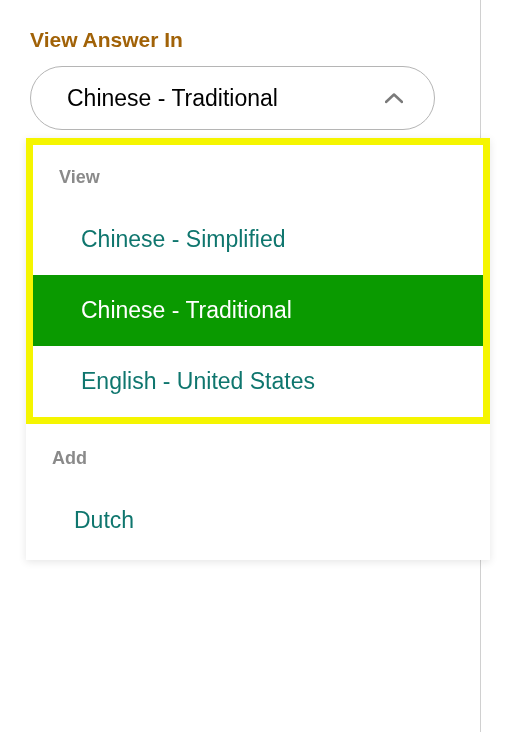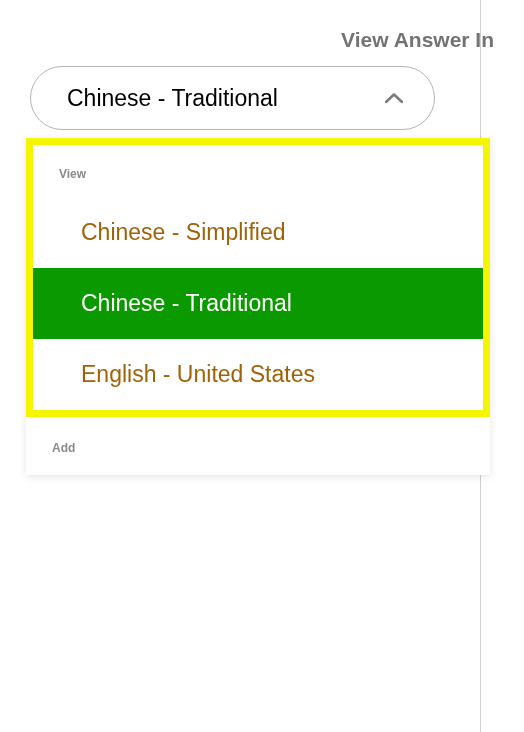--- a/index.html
+++ b/index.html
@@ -15,23 +15,22 @@
       position: relative;
       overflow: hidden;
     }
     .container {
       padding: 28px 30px 0 30px;
       position: relative;
     }
     .section-label {
       font-size: 21px;
       font-weight: 700;
-      color: #737373;
+      color: #a16207;
       margin-bottom: 14px;
-      text-align: right;
     }
     .select-trigger {
       width: 405px;
       height: 64px;
       border: 1px solid #b5b5b5;
       border-radius: 32px;
       display: flex;
       align-items: center;
       justify-content: space-between;
       padding: 0 30px 0 36px;
@@ -60,28 +59,28 @@
       left: 26px;
       width: 464px;
       background: #ffffff;
       box-shadow: 0 2px 8px rgba(0,0,0,0.1);
     }
     .highlight-frame {
       border: 7px solid #f5f500;
       padding: 0;
     }
     .group-header {
-      font-size: 12px;
+      font-size: 18px;
       font-weight: 700;
       color: #8a8a8a;
       padding: 22px 0 16px 26px;
     }
     .option-item {
       font-size: 23px;
-      color: #a16207;
+      color: #0f766e;
       padding: 22px 0 22px 48px;
       cursor: pointer;
       font-weight: 400;
     }
     .option-item.selected {
       background: #0a9a00;
       color: #ffffff;
     }
     .add-section {
       padding-bottom: 4px;
@@ -117,15 +116,16 @@
 
   <div class="dropdown-panel">
     <div class="highlight-frame">
       <div class="group-header">View</div>
       <div class="option-item">Chinese - Simplified</div>
       <div class="option-item selected">Chinese - Traditional</div>
       <div class="option-item">English - United States</div>
     </div>
     <div class="add-section">
       <div class="group-header">Add</div>
+      <div class="option-item">Dutch</div>
     </div>
   </div>
 </div>
 
 </body></html>

